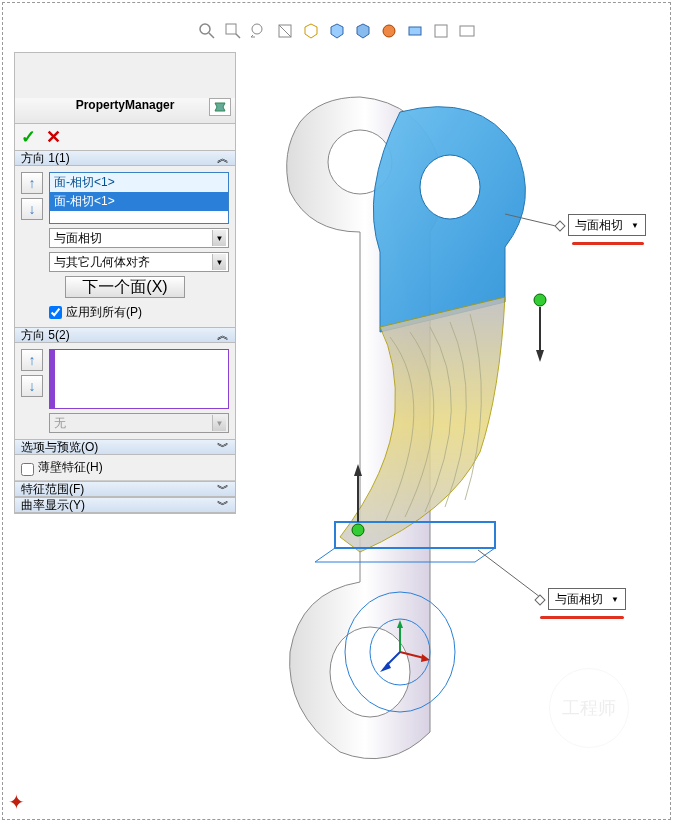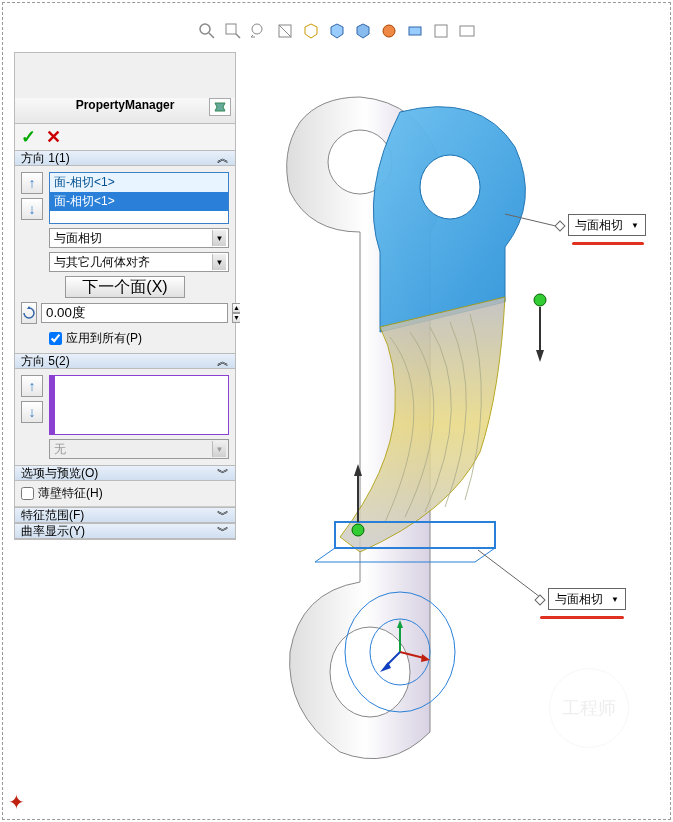--- a/index.html
+++ b/index.html
@@ -38,21 +38,21 @@
 
 .btn { margin: 4px auto 0; display: block; width: 120px; height: 22px; background: linear-gradient(#fff,#e0e0e0); border: 1px solid #999; cursor: pointer; font-size: 16px; }
 
 .spin-row { display: flex; align-items: center; gap: 4px; margin-top: 4px; }
 .spin-icon { width: 22px; height: 22px; border: 1px solid #999; background: linear-gradient(#fff,#e8e8e8); display: flex; align-items: center; justify-content: center; cursor: pointer; }
 .spin-input { flex: 1; height: 20px; border: 1px solid #999; background: #fff; padding: 0 4px; }
 .spinner { width: 16px; height: 20px; display: flex; flex-direction: column; }
 .spinner div { flex: 1; border: 1px solid #999; background: linear-gradient(#fff,#e0e0e0); font-size: 7px; text-align: center; cursor: pointer; }
 
 .chk-row { display: flex; align-items: center; gap: 4px; margin-top: 6px; padding-left: 28px; }
-.chk-row2 { display: flex; align-items: center; gap: 4px; padding: 4px 6px; }
+.chk-row2 { display: flex; align-items: flex-end; gap: 4px; padding: 4px 6px; }
 
 .viewport { position: absolute; top: 52px; left: 240px; right: 14px; bottom: 14px; background: #fff; }
 .callout { position: absolute; height: 22px; background: #fff; border: 1px solid #666; display: flex; align-items: center; padding: 0 6px; font-size: 12px; cursor: pointer; }
 .callout .dd-arrow { margin-left: 8px; font-size: 8px; }
 .callout-dot { position: absolute; width: 8px; height: 8px; border: 1px solid #666; background: #fff; transform: rotate(45deg); }
 .red-underline { position: absolute; height: 3px; background: #e03020; border-radius: 2px; }
 
 .watermark { position: absolute; right: 30px; bottom: 60px; width: 80px; height: 80px; border: 1px solid #eee; border-radius: 50%; display: flex; align-items: center; justify-content: center; color: #ddd; font-size: 18px; opacity: 0.5; }
 .origin-arrow { position: absolute; left: 8px; bottom: 8px; font-size: 20px; color: #c02010; }
 
@@ -159,33 +159,20 @@
     <div class="dropdown">
       <span>与面相切</span>
       <div class="dd-arrow">▼</div>
     </div>
     <div class="dropdown">
       <span>与其它几何体对齐</span>
       <div class="dd-arrow">▼</div>
     </div>
     <button class="btn">下一个面(X)</button>
 
-    <div class="spin-row">
-      <div class="spin-icon">
-          <svg width="14" height="14" viewBox="0 0 14 14">
-            <path d="M7 2 A5 5 0 1 1 2 7" fill="none" stroke="#36a" stroke-width="1.5"></path>
-            <path d="M7 0 L9 3 L5 3 Z" fill="#36a"></path>
-          </svg>
-        </div>
-      <input class="spin-input" value="0.00度" style="">
-      <div class="spinner">
-          <div>▲</div>
-          <div>▼</div>
-        </div>
-    </div>
     <div class="chk-row">
       <input type="checkbox" checked="" style="">
       <span>应用到所有(P)</span>
     </div>
   </div>
 
   <div class="section-header">
     <span>方向 5(2)</span>
     <span class="expand-caret">︽</span>
   </div>

